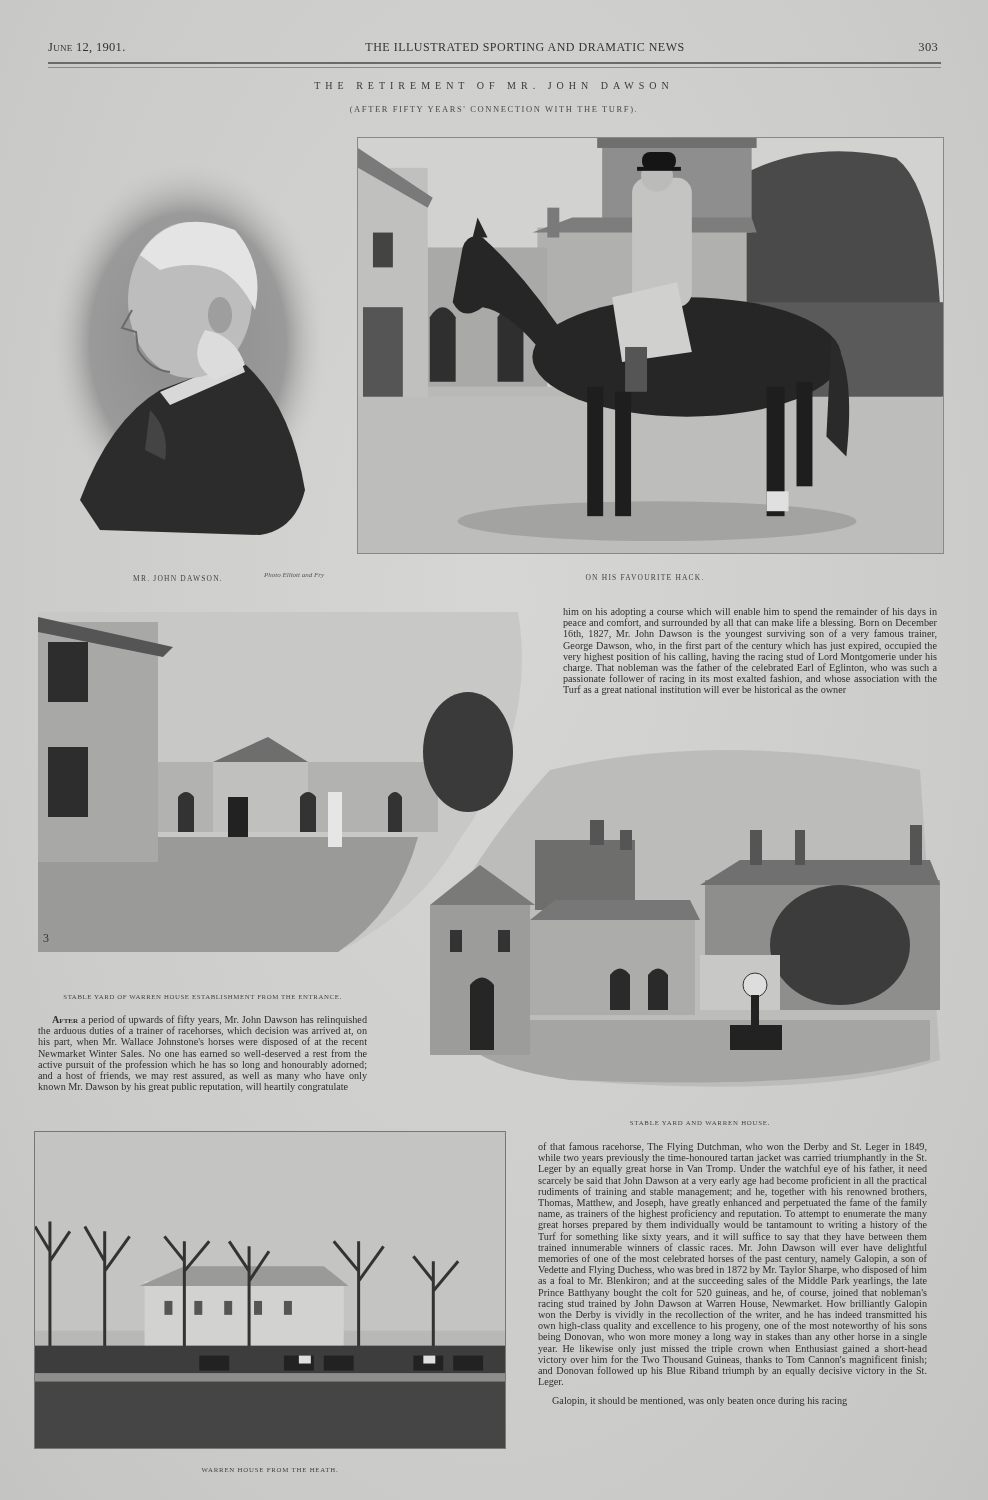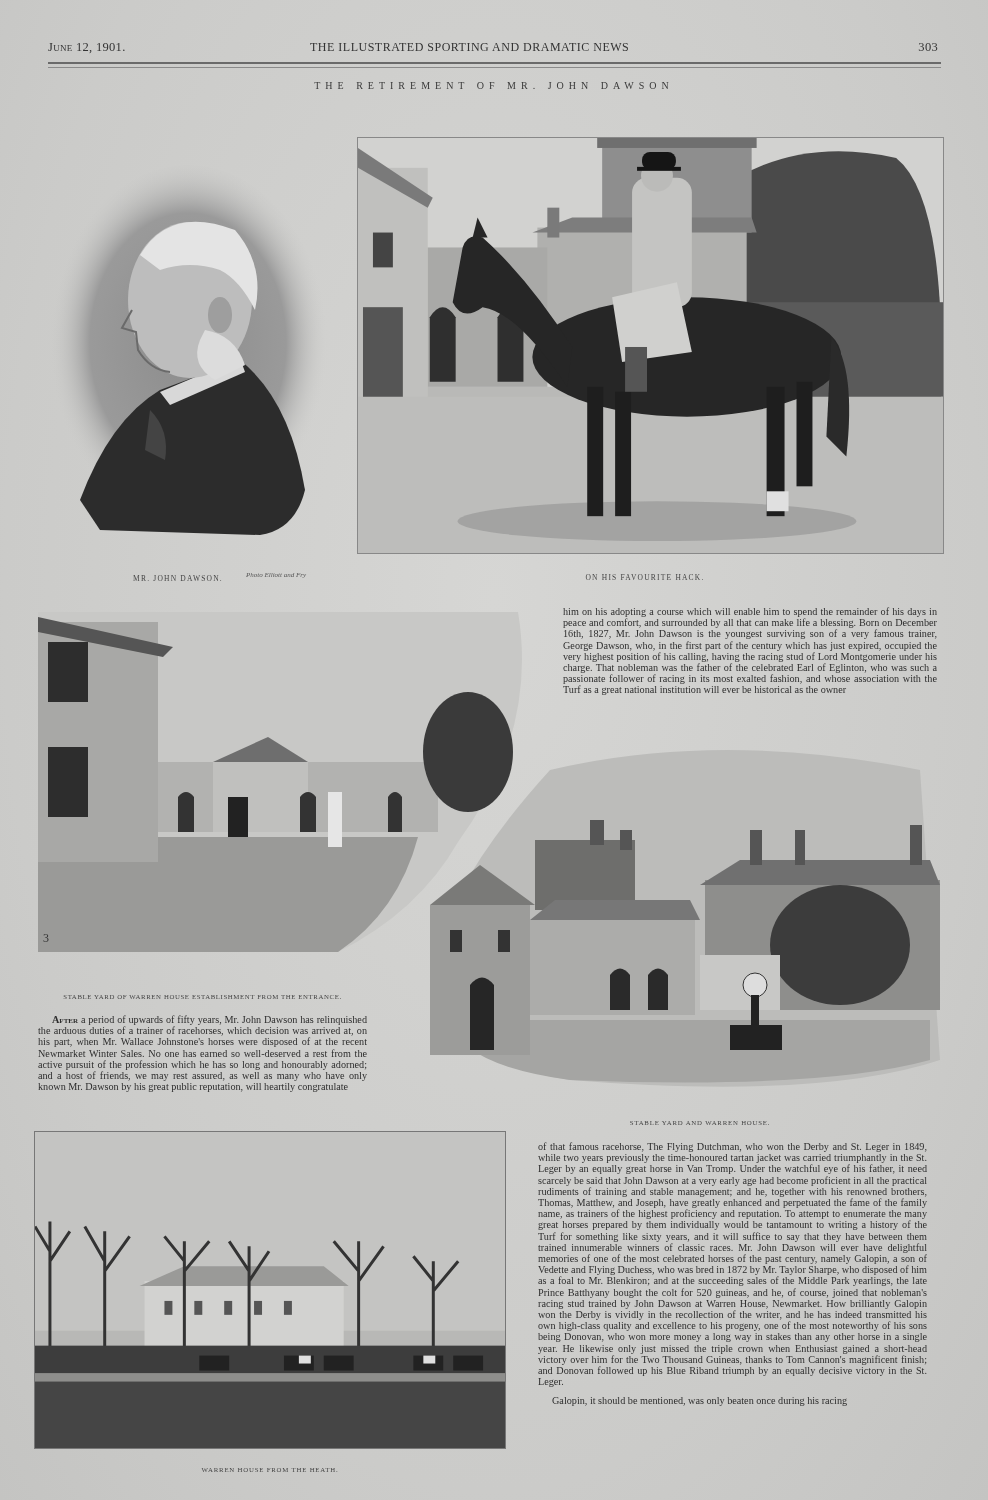--- a/index.html
+++ b/index.html
@@ -12,21 +12,21 @@
   }
   .page {
     position: absolute; left: 0; top: 0; width: 988px; height: 1500px;
     background: radial-gradient(ellipse at 50% 40%, #d6d6d4 0%, #cbcbc9 70%, #c4c4c2 100%);
   }
   .abs { position: absolute; }
 
   
   .running-head { left: 48px; top: 40px; width: 890px; height: 20px; font-size: 12.5px; letter-spacing: 0.3px; color: #333; }
   .running-head .date { position: absolute; left: 0; top: 0; font-variant: small-caps; }
-  .running-head .paper { position: absolute; left: 262px; top: 0; width: 430px; text-transform: uppercase; font-size: 12px; letter-spacing: 0.5px; }
+  .running-head .paper { position: absolute; left: 262px; top: 0; width: 430px; text-align: center; text-transform: uppercase; font-size: 12px; letter-spacing: 0.5px; }
   .running-head .pageno { position: absolute; right: 0; top: 0; }
   .rule { left: 48px; top: 62px; width: 893px; height: 6px; border-top: 2px solid #6a6a6a; border-bottom: 1px solid #8a8a8a; }
   .title { left: 0; top: 80px; width: 988px; text-align: center; font-size: 10px; letter-spacing: 5px; color: #3a3a3a; text-transform: uppercase; }
   .subtitle { left: 0; top: 104px; width: 988px; text-align: center; font-size: 8.5px; letter-spacing: 1.6px; color: #4a4a4a; text-transform: uppercase; }
 
   
   .photo { overflow: hidden; }
   .photo svg { display: block; width: 100%; height: 100%; }
 
   .caption { font-size: 7.5px; letter-spacing: 1.2px; text-transform: uppercase; color: #444; text-align: center; }
@@ -44,20 +44,21 @@
 <div class="page">
 
   <div class="abs running-head">
     <span class="date">June 12, 1901.</span>
     <span class="paper">The Illustrated Sporting and Dramatic News</span>
     <span class="pageno">303</span>
   </div>
   <div class="abs rule"></div>
 
   <div class="abs title">The Retirement of Mr. John Dawson</div>
+  <div class="abs subtitle">(After Fifty Years' Connection with the Turf).</div>
 
   <div class="abs photo" style="left:40px;top:160px;width:290px;height:390px;">
     <svg viewBox="0 0 290 390" preserveAspectRatio="none">
       <defs>
         <radialGradient id="vig1" cx="50%" cy="48%" r="50%">
           <stop offset="0%" stop-color="#8c8c8c"></stop>
           <stop offset="70%" stop-color="#9a9a9a"></stop>
           <stop offset="100%" stop-color="#cfcfcd" stop-opacity="0"></stop>
         </radialGradient>
       </defs>
@@ -74,21 +75,21 @@
       <path d="M165 170 Q195 175 205 205 L175 220 Q150 205 160 180 Z" fill="#dcdcdc"></path>
 
       <ellipse cx="180" cy="155" rx="12" ry="18" fill="#9e9e9e"></ellipse>
 
       <path d="M92 150 L82 168 L96 172 L98 190 Q110 210 130 212" stroke="#6a6a6a" stroke-width="2" fill="none"></path>
 
       <path d="M110 250 Q130 270 125 300 L105 290 Z" fill="#444"></path>
     </svg>
   </div>
   <div class="abs caption" style="left:118px;top:574px;width:120px;">Mr. John Dawson.</div>
-  <div class="abs credit" style="left:246px;top:571px;width:100px;">Photo Elliott and Fry</div>
+  <div class="abs credit" style="left:264px;top:571px;width:100px;">Photo Elliott and Fry</div>
 
   <div class="abs photo" style="left:357px;top:137px;width:587px;height:417px;border:1px solid #888;">
     <svg viewBox="0 0 587 417" preserveAspectRatio="none">
       <rect width="587" height="417" fill="#b9b9b7"></rect>
 
       <rect width="587" height="250" fill="#d2d2d0"></rect>
 
       <path d="M380 40 Q450 0 540 20 Q590 60 585 260 L380 260 Z" fill="#4a4a4a"></path>
 
       <rect x="245" y="5" width="150" height="90" fill="#8e8e8e"></rect>

